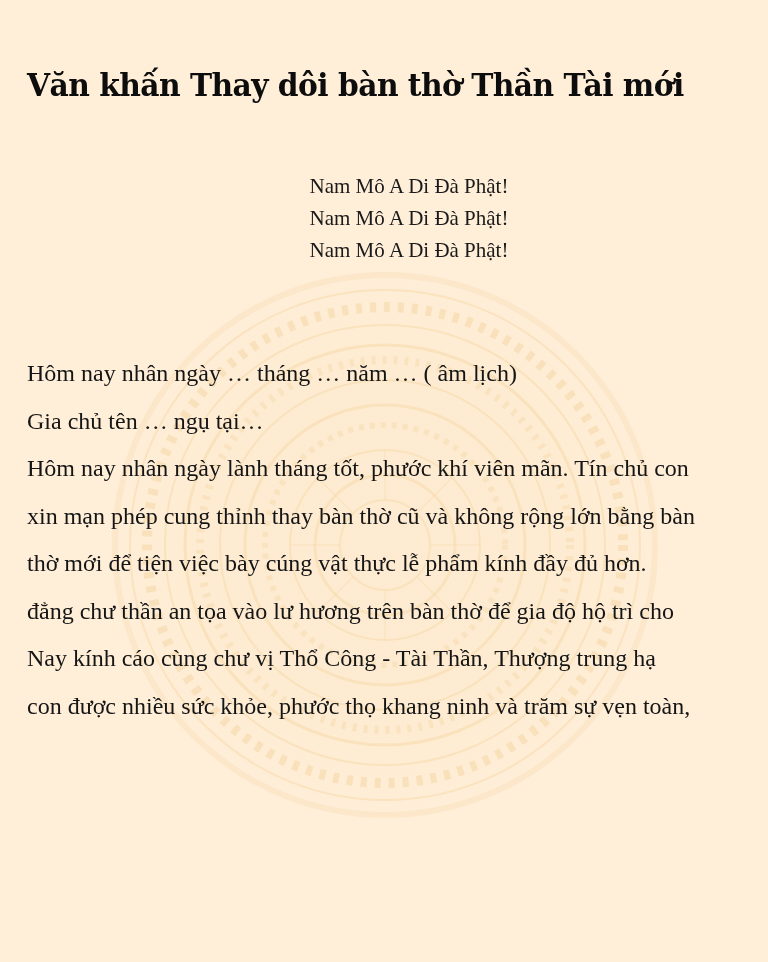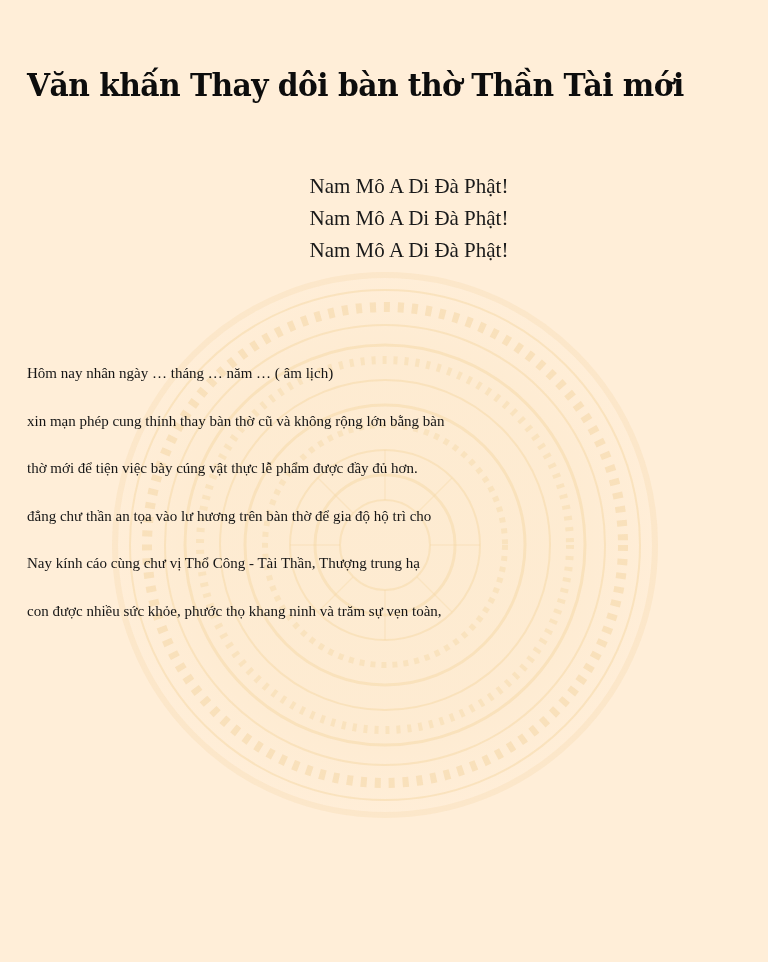--- a/index.html
+++ b/index.html
@@ -49,21 +49,21 @@
     margin-left: 19px;
   }
   .invocation div {
     padding-left: 12px;
   }
   .body-text {
     position: absolute;
     left: 27px;
     top: 350px;
     width: 720px;
-    font-size: 15px;
+    font-size: 24px;
     line-height: 47.5px;
     color: #151515;
   }
   .body-text .line {
     white-space: nowrap;
   }
 </style>
 </head>
 <body>
 
@@ -105,18 +105,20 @@
 <h1 class="title">Văn khấn Thay dôi bàn thờ Thần Tài mới</h1>
 
 <div class="invocation">
   <div>Nam Mô A Di Đà Phật!</div>
   <div>Nam Mô A Di Đà Phật!</div>
   <div>Nam Mô A Di Đà Phật!</div>
 </div>
 
 <div class="body-text">
   <div class="line">Hôm nay nhân ngày … tháng … năm … ( âm lịch)</div>
+  <div class="line">Gia chủ tên … ngụ tại…</div>
+  <div class="line">Hôm nay nhân ngày lành tháng tốt, phước khí viên mãn. Tín chủ con</div>
   <div class="line">xin mạn phép cung thỉnh thay bàn thờ cũ và không rộng lớn bằng bàn</div>
-  <div class="line">thờ mới để tiện việc bày cúng vật thực lễ phẩm được đầy đủ hơn.</div>
+  <div class="line">thờ mới để tiện việc bày cúng vật thực lễ phẩm kính đầy đủ hơn.</div>
   <div class="line">đẳng chư thần an tọa vào lư hương trên bàn thờ để gia độ hộ trì cho</div>
   <div class="line">Nay kính cáo cùng chư vị Thổ Công - Tài Thần, Thượng trung hạ</div>
   <div class="line">con được nhiều sức khỏe, phước thọ khang ninh và trăm sự vẹn toàn,</div>
 </div>
 
 </body></html>

